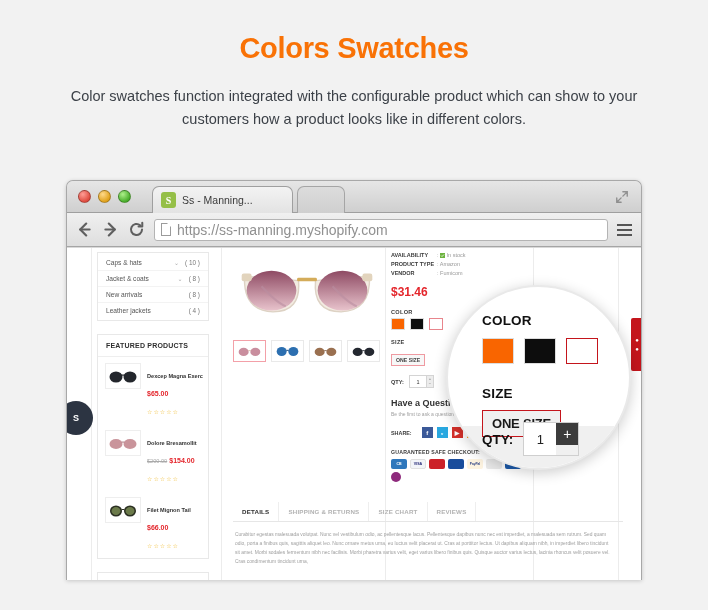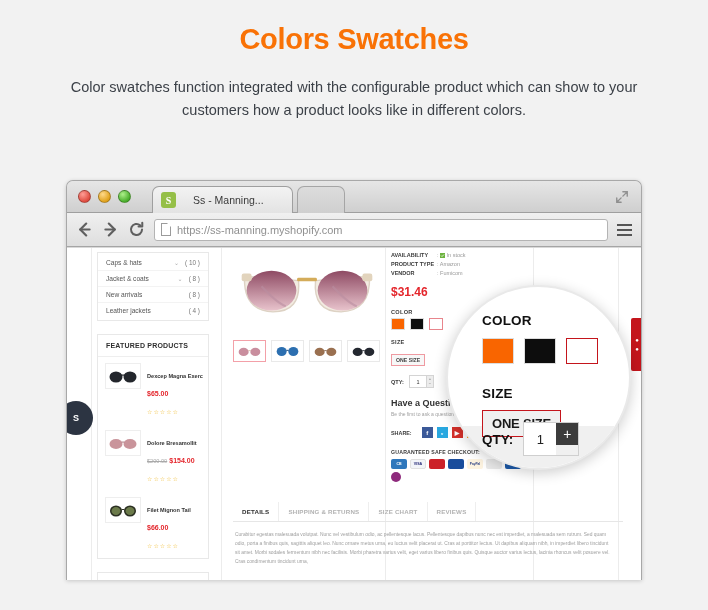--- a/index.html
+++ b/index.html
@@ -9,21 +9,21 @@
     background:#f2f2f2;
     font-family:"Liberation Sans", sans-serif;
     overflow:hidden;
     position:relative;
   }
 
   
   .page-head { width:708px; padding-top:24px; text-align:center; }
   .page-title {
     font-size:29px; font-weight:bold; color:#f97206;
-    letter-spacing:-0.3px; margin:0 0 20px 0; line-height:1.1;
+    letter-spacing:-0.3px; margin:9px 0 20px 0; line-height:1.1;
   }
   .page-sub {
     font-size:14.5px; color:#3c4148; line-height:1.62;
     max-width:592px; margin:0 auto; font-weight:400;
   }
 
   
   .browser {
     position:absolute; left:66px; top:180px;
     width:576px; height:400px;
@@ -51,40 +51,40 @@
     border:1px solid #9f9f9f; border-bottom:none;
     border-radius:7px 7px 0 0;
     display:flex; align-items:center; padding:0 8px; gap:6px;
   }
   .shopify-ico {
     width:15px; height:16px; border-radius:3px;
     background:#95bf47; position:relative; flex:0 0 auto;
     display:flex; align-items:center; justify-content:center;
     color:#fff; font-size:10px; font-weight:bold; font-family:"Liberation Serif",serif;
   }
-  .tab-label { font-size:10.5px; color:#3a3a3a; white-space:nowrap;margin-left:11px; }
+  .tab-label { font-size:10.5px; color:#3a3a3a; white-space:nowrap; }
   .tab.ghost {
     left:230px; width:48px; background:linear-gradient(180deg,#dcdcdc,#cfcfcf);
     border-color:#a5a5a5;
   }
   .expand-ico { position:absolute; right:12px; top:9px; width:14px; height:14px; opacity:.55; }
 
   .navbar {
     height:34px; background:linear-gradient(180deg,#f0f0f0,#dedede);
     border-bottom:1px solid #a5a5a5;
     display:flex; align-items:center; padding:0 9px; gap:9px;
   }
   .nav-btn { width:17px; height:17px; opacity:.78; flex:0 0 auto; cursor:pointer; }
   .urlbar {
     flex:1; height:22px; background:#fff; border:1px solid #b4b4b4;
     border-radius:3px; display:flex; align-items:center; gap:6px; padding:0 6px;
   }
   .page-ico { width:10px; height:13px; border:1px solid #9b9b9b; background:#fff; position:relative; flex:0 0 auto; }
   .page-ico:after { content:""; position:absolute; right:-1px; top:-1px; border-left:4px solid transparent; border-top:4px solid #fff; }
-  .url-text { font-size:11px; color:#909090; white-space:nowrap; }
+  .url-text { font-size:14px; color:#909090; white-space:nowrap; }
   .hamburger { width:15px; flex:0 0 auto; display:flex; flex-direction:column; gap:3px; cursor:pointer; }
   .hamburger i { display:block; height:2px; background:#555; }
 
   
   .viewport {
     position:absolute; left:0; top:67px; width:576px; height:333px;
     background:#fff; overflow:hidden;
   }
   .col-rails { position:absolute; inset:0; }
   .rail { position:absolute; top:0; bottom:0; width:1px; background:#ececec; }

